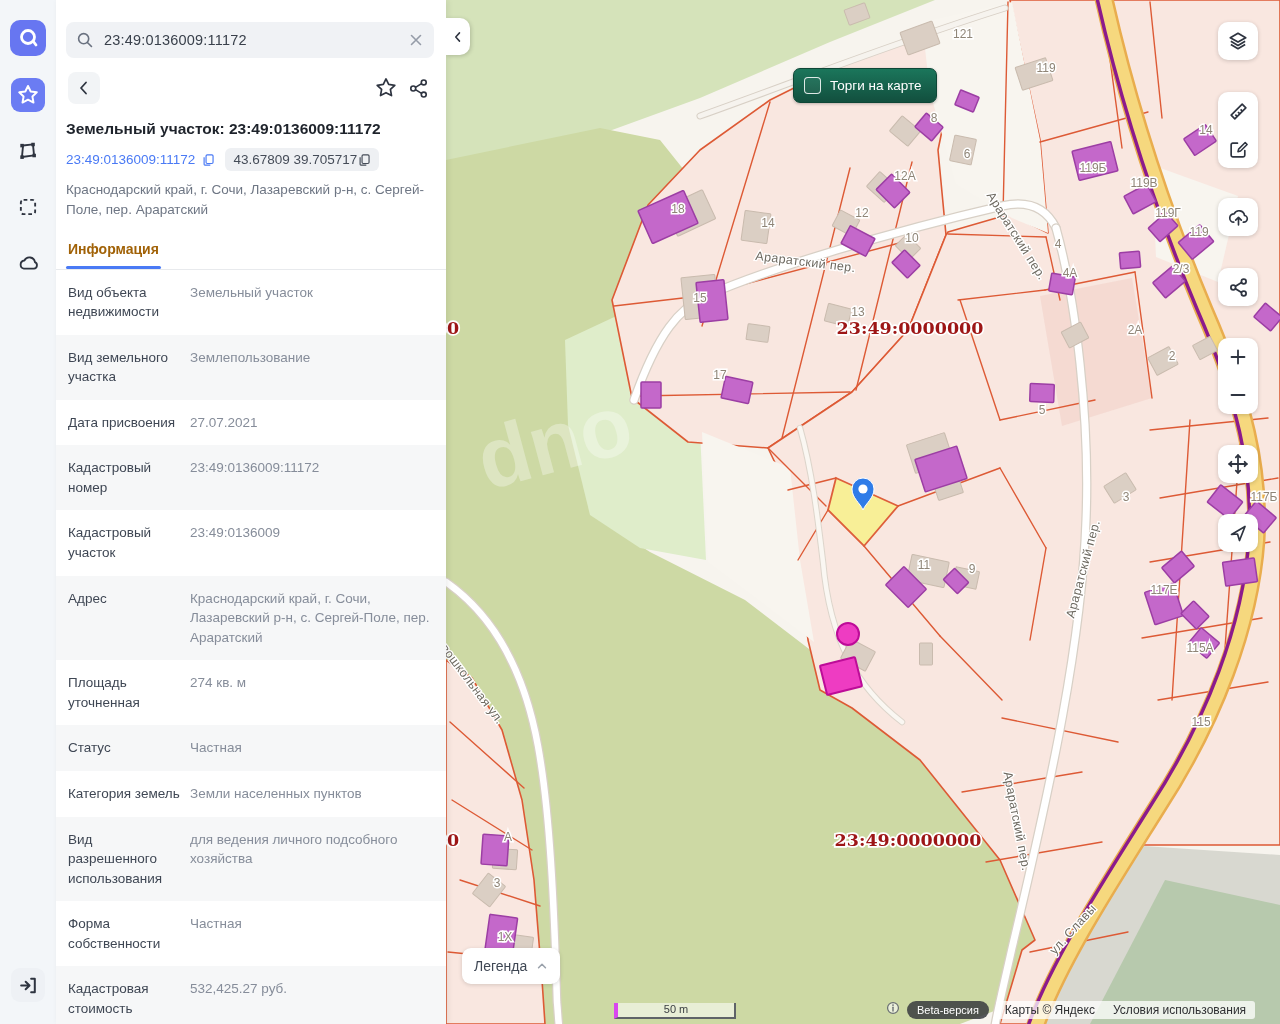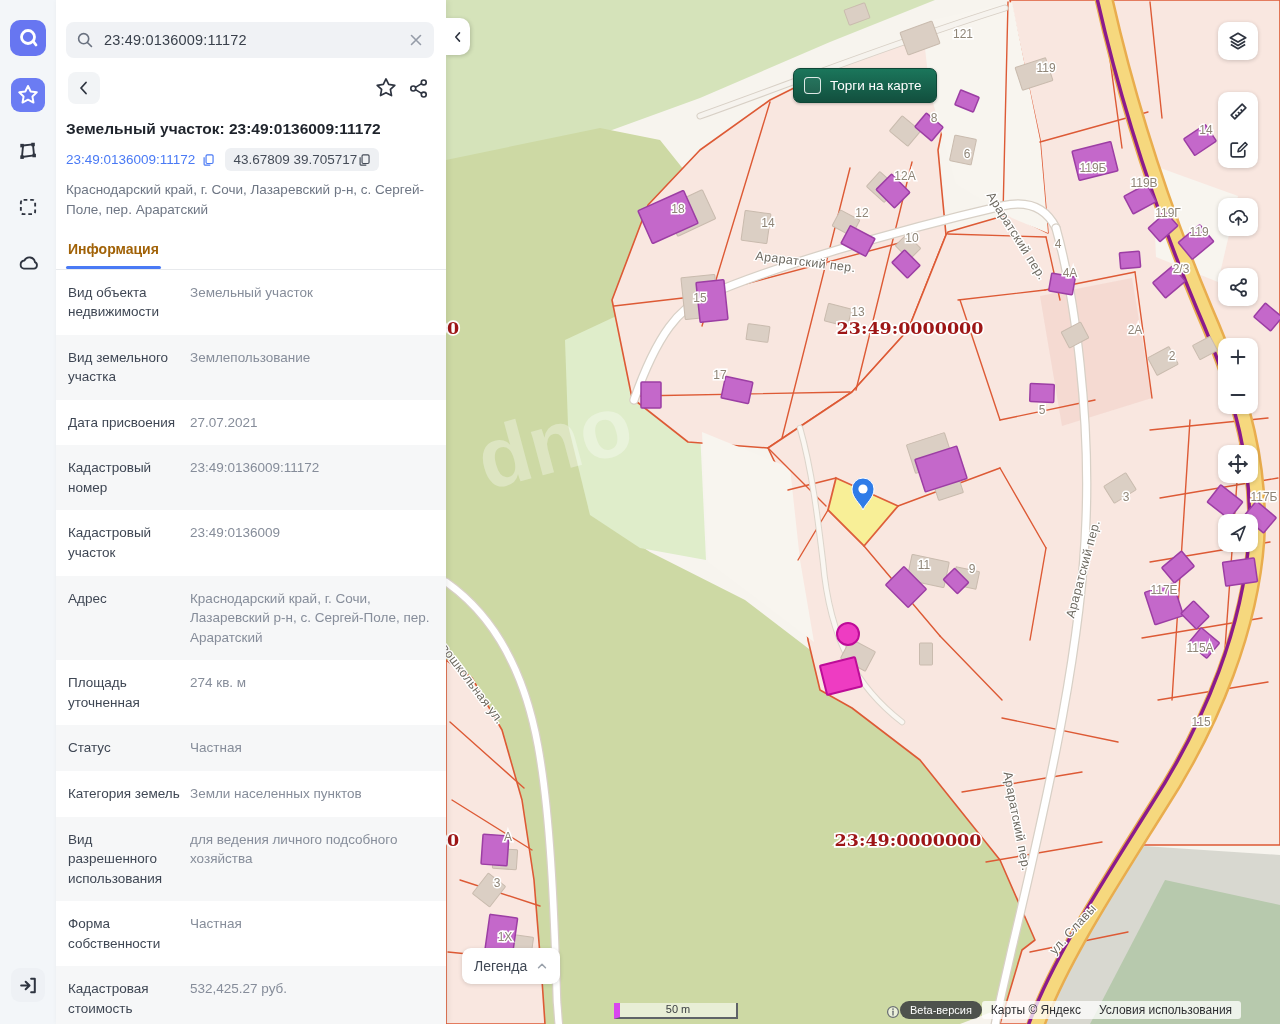--- a/index.html
+++ b/index.html
@@ -33,22 +33,22 @@
   .ivalue{flex:1;color:#868d9a;}
   
   .map{position:relative;width:834px;height:1024px;flex:none;overflow:hidden;background:#f7f4ee;}
   .map svg.base{position:absolute;left:0;top:0;}
   .handle{position:absolute;left:0;top:18px;width:24px;height:37px;background:#fff;border-radius:0 10px 10px 0;box-shadow:1px 1px 4px rgba(0,0,0,.18);display:flex;align-items:center;justify-content:center;cursor:pointer;z-index:5;}
   .trades{position:absolute;left:347px;top:20px;height:33px;padding:0 14px 0 10px;border-radius:7px;background:linear-gradient(180deg,#1b765b,#124f3e);border:1px solid #0e4636;display:flex;align-items:center;gap:9px;color:#fff;font-size:13.5px;cursor:pointer;z-index:5;box-shadow:0 1px 3px rgba(0,0,0,.25);margin-top:48px;}
   .trades .cb{width:15px;height:15px;border:1.5px solid rgba(255,255,255,.85);border-radius:4px;background:rgba(255,255,255,.06);}
   .ctrl{position:absolute;left:772px;width:40px;background:#fff;border-radius:10px;box-shadow:0 1px 4px rgba(0,0,0,.18);display:flex;flex-direction:column;align-items:center;z-index:5;}
   .ctrl .cbtn{width:40px;height:38px;display:flex;align-items:center;justify-content:center;cursor:pointer;}
   .legend{position:absolute;left:16px;top:948px;height:36px;background:#fff;border-radius:9px;box-shadow:0 1px 4px rgba(0,0,0,.15);display:flex;align-items:center;gap:9px;padding:0 12px;font-size:14px;color:#3f4754;cursor:pointer;z-index:5;}
-  .scalebar{position:absolute;left:168px;top:1003px;width:116px;height:14px;border-left:6px solid #d946ef;border-right:2px solid #5f6368;border-bottom:2px solid #5f6368;background:rgba(255,255,255,.55);font-size:11px;color:#3c4043;text-align:center;line-height:13px;z-index:5;}
-  .attrib{position:absolute;top:1001px;left:440px;display:flex;align-items:flex-end;z-index:5;}
+  .scalebar{position:absolute;left:168px;top:1003px;width:116px;height:14px;border-left:4px solid #d946ef;border-right:2px solid #5f6368;border-bottom:2px solid #5f6368;background:rgba(255,255,255,.55);font-size:11px;color:#3c4043;text-align:center;line-height:13px;z-index:5;}
+  .attrib{position:absolute;top:1001px;left:440px;display:flex;align-items:flex-start;gap:7px;z-index:5;}
   .beta{background:rgba(55,58,62,.85);color:#fff;font-size:11px;padding:3px 10px;border-radius:10px;}
   .ystrip{background:rgba(255,255,255,.75);border-radius:3px;padding:2px 9px;font-size:12px;color:#2f3033;display:flex;gap:18px;white-space:nowrap;}
   
   .g-houses text{font:12px "Liberation Sans",sans-serif;fill:#8f8577;stroke:#fff;stroke-width:3px;paint-order:stroke;text-anchor:middle;}
   .g-streets text{font:12.5px "Liberation Sans",sans-serif;fill:#6e6a61;stroke:#fff;stroke-width:2.6px;paint-order:stroke;text-anchor:middle;letter-spacing:.4px;}
   .g-quarters text{font:700 17.5px "DejaVu Serif",serif;fill:#9d1616;stroke:#fff;stroke-width:3.5px;paint-order:stroke;text-anchor:middle;}
   .g-marks text{font:700 85px "Liberation Sans",sans-serif;fill:rgba(255,255,255,.32);text-anchor:middle;}
   .pk{fill:#f9e7e0;stroke:#dd5a35;stroke-width:1.6;stroke-linejoin:round;}
   .wh{fill:#f8f5ef;}
   .pl{stroke:#dd5a35;stroke-width:1.4;stroke-linecap:round;}

